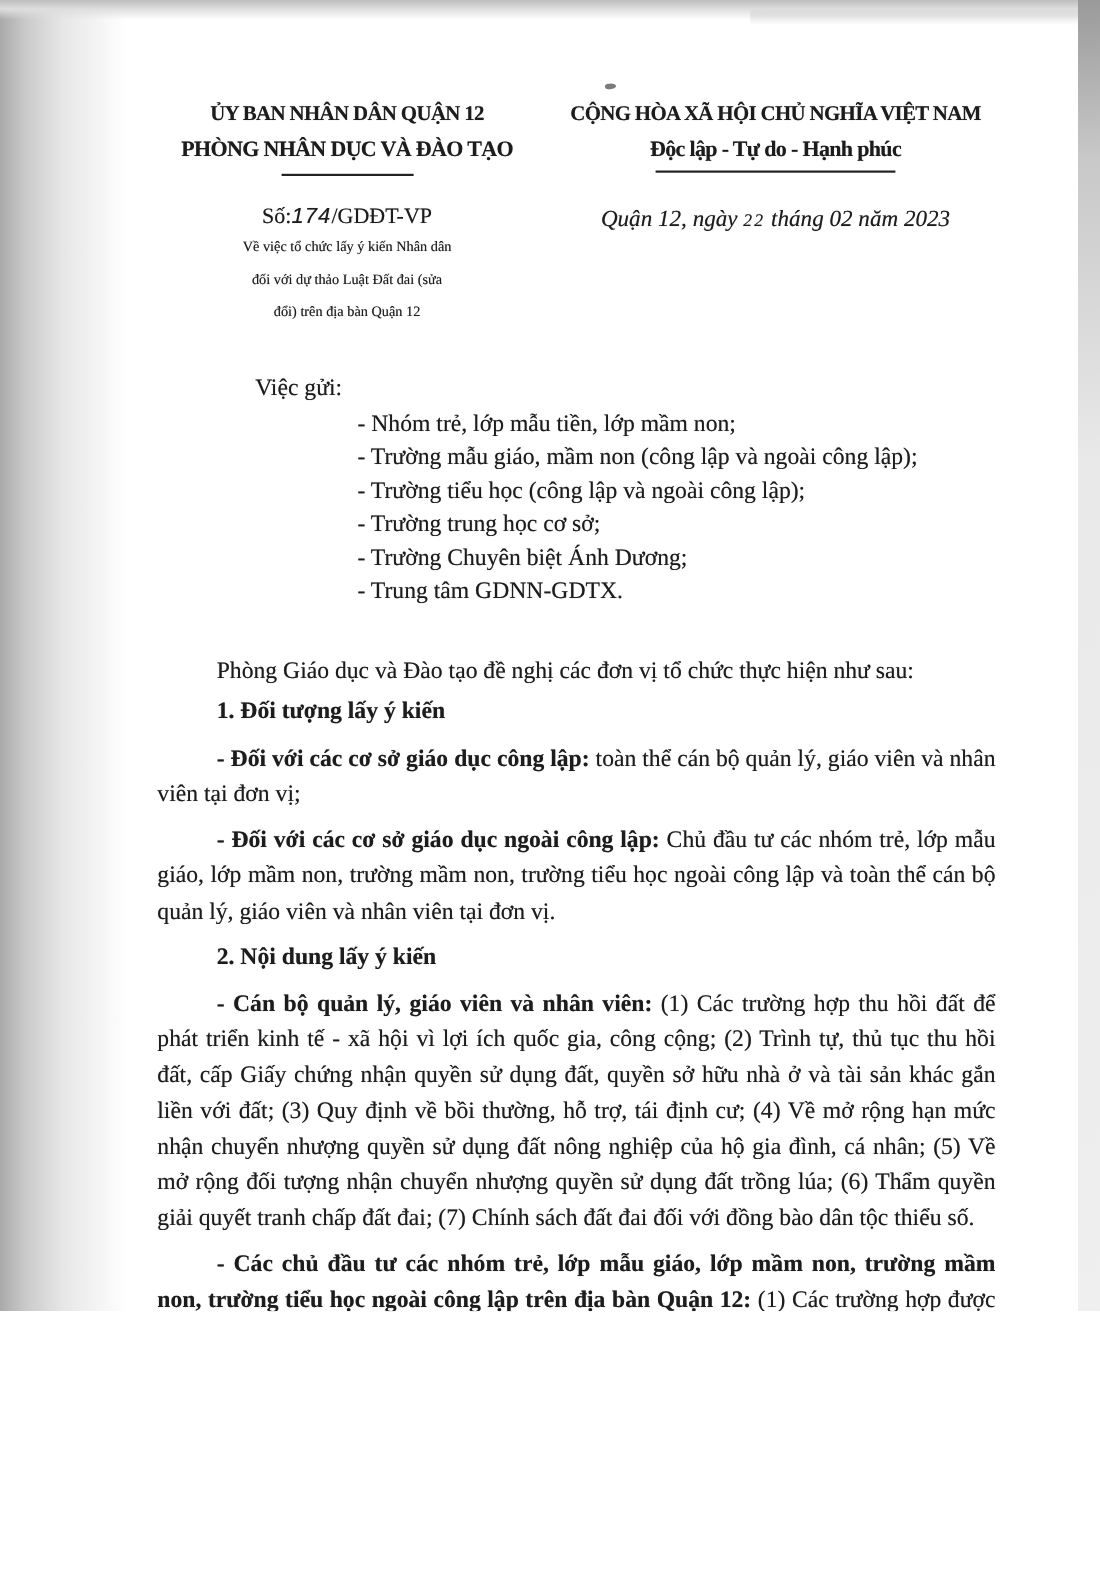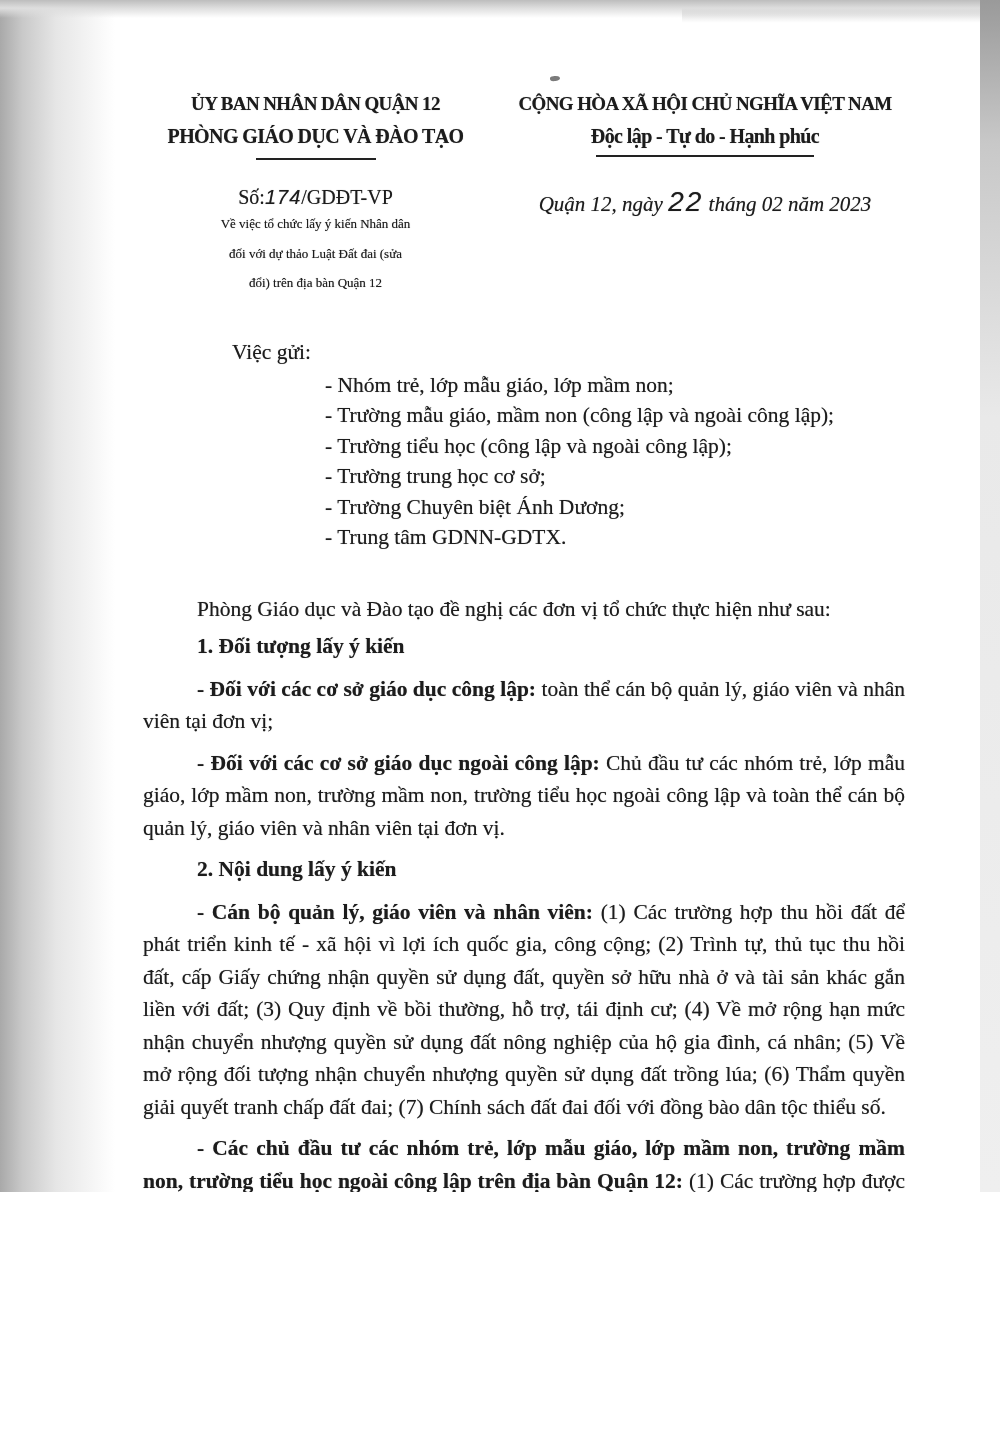--- a/index.html
+++ b/index.html
@@ -51,21 +51,21 @@
   .hdr-line.small { font-size: 19px; }
   .u-short { width: 120px; height: 2px; background: #222; margin: 6px auto 0 auto; }
   .u-long  { width: 218px; height: 2px; background: #222; margin: 3px auto 0 auto; }
   .num-row { display: flex; margin-top: 26px; }
   .num-left { width: 345px; text-align: center; }
   .num-right { width: 400px; margin-left: 17px; text-align: center; }
   .so-line { font-size: 20px; white-space: nowrap; }
   .so-hand { font-family: Liberation Sans, sans-serif; font-style: italic; letter-spacing: 1px; }
   .subject { font-size: 13px; line-height: 29.5px; margin-top: 0; }
   .date-line { font-style: italic; font-size: 21px; white-space: nowrap; }
-  .date-day { font-family: Liberation Sans, sans-serif; font-size: 28px; letter-spacing: 2px; }
+  .date-day { font-family: Liberation Serif, serif; font-size: 16px; letter-spacing: 2px; }
   .kinhgui { margin-top: 42px; margin-left: 89px; font-size: 21.5px; }
   .recipients { margin-top: 5px; margin-left: 182px; font-size: 21.5px; line-height: 30.5px; }
   .body-text { margin-top: 40px; font-size: 21.5px; line-height: 32.5px; }
   .para { text-align: justify; text-indent: 54px; margin-bottom: 9px; }
   .para.tight { margin-bottom: 4px; }
   .heading { font-weight: bold; text-indent: 54px; margin: 5px 0 10px 0; }
   .lead-bold { font-weight: bold; }
   .cutoff { text-align: justify; text-align-last: justify; }
 </style>
 </head>
@@ -77,21 +77,21 @@
   <div class="page-corner"></div>
   <div class="edge-left"></div>
   <div class="edge-right"></div>
   <div class="speck"></div>
 
   <div class="content">
 
     <div class="hdr-row">
       <div class="hdr-left">
         <div class="hdr-line small">ỦY BAN NHÂN DÂN QUẬN 12</div>
-        <div class="hdr-line">PHÒNG GIÁO DỤC VÀ ĐÀO TẠO</div>
+        <div class="hdr-line">PHÒNG NHÂN DỤC VÀ ĐÀO TẠO</div>
         <div class="u-short"></div>
       </div>
       <div class="hdr-right">
         <div class="hdr-line small">CỘNG HÒA XÃ HỘI CHỦ NGHĨA VIỆT NAM</div>
         <div class="hdr-line">Độc lập - Tự do - Hạnh phúc</div>
         <div class="u-long"></div>
       </div>
     </div>
 
     <div class="num-row">
@@ -103,21 +103,21 @@
           <div>đổi) trên địa bàn Quận 12</div>
         </div>
       </div>
       <div class="num-right">
         <div class="date-line"><span>Quận 12, ngày</span>&nbsp;<span class="date-day">22</span>&nbsp;<span>tháng 02 năm 2023</span></div>
       </div>
     </div>
 
     <div class="kinhgui">Việc gửi:</div>
     <div class="recipients">
-      <div>- Nhóm trẻ, lớp mẫu giáo, lớp mầm non;</div>
+      <div>- Nhóm trẻ, lớp mẫu tiền, lớp mầm non;</div>
       <div>- Trường mẫu giáo, mầm non (công lập và ngoài công lập);</div>
       <div>- Trường tiểu học (công lập và ngoài công lập);</div>
       <div>- Trường trung học cơ sở;</div>
       <div>- Trường Chuyên biệt Ánh Dương;</div>
       <div>- Trung tâm GDNN-GDTX.</div>
     </div>
 
     <div class="body-text">
       <div class="para tight">Phòng Giáo dục và Đào tạo đề nghị các đơn vị tổ chức thực hiện như sau:</div>
 

